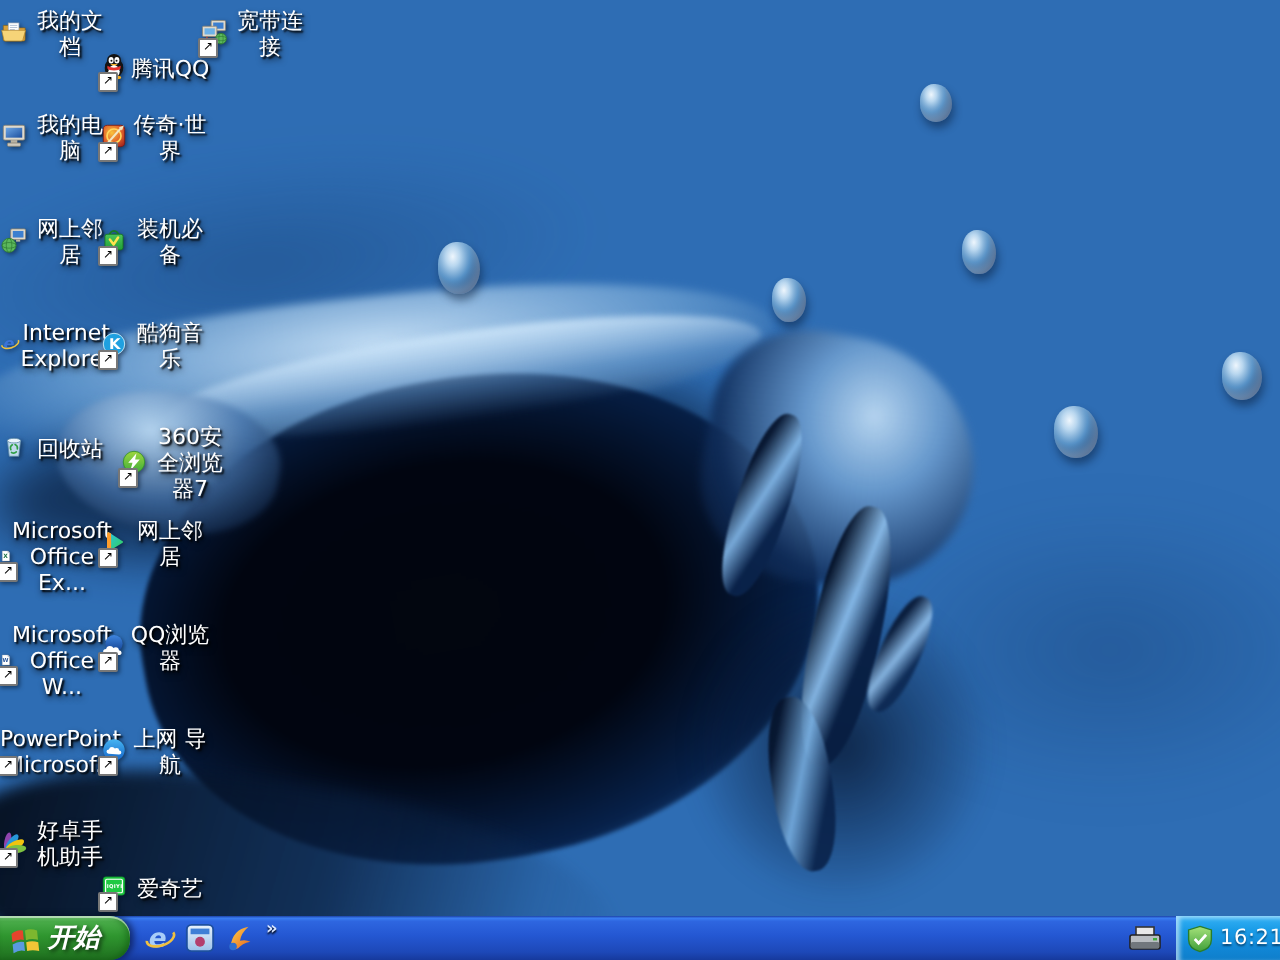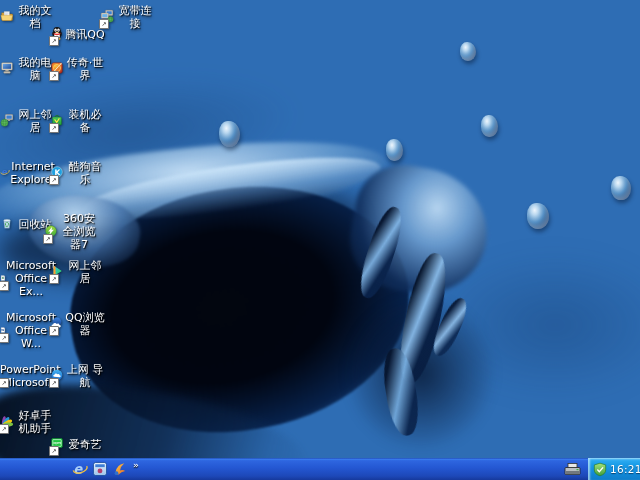--- a/index.html
+++ b/index.html
@@ -291,21 +291,21 @@
   <div class="ico">
     <svg viewBox="0 0 34 34">
       <circle cx="17" cy="17" r="13" fill="#1fa0e0" stroke="#bfe6f8" stroke-width="1.2"></circle>
       <text x="11" y="23.5" font-size="18" font-weight="bold" fill="#fff">K</text>
     </svg>
     <span class="badge">↗</span>
   </div>
   <div class="icon-label">酷狗音乐</div>
 </div>
 
-<div class="cell" style="left:44px;top:210px">
+<div class="cell" style="left:60px;top:210px">
   <div class="ico">
     <svg viewBox="0 0 34 34">
       <defs>
           <linearGradient id="g360" x1="0" y1="0" x2="0" y2="1">
         <stop offset="0" stop-color="#9ed63f"></stop>
             <stop offset="1" stop-color="#3fae3a"></stop>
           </linearGradient>
         </defs>
       <circle cx="17" cy="17" r="13" fill="url(#g360)" stroke="#2f8d2c"></circle>
       <path d="M20 6.5 L10 18 h5.2 L12.5 27.5 L24 14 h-5.6 Z" fill="#fff"></path>
@@ -391,20 +391,29 @@
       <ellipse cx="25.5" cy="25" rx="6.5" ry="2.6" fill="none" stroke="#2e7d32" stroke-width=".8"></ellipse>
       <ellipse cx="25.5" cy="25" rx="2.6" ry="6.5" fill="none" stroke="#2e7d32" stroke-width=".8"></ellipse>
     </svg>
     <span class="badge">↗</span>
   </div>
   <div class="icon-label">宽带连接</div>
 </div>
 
 <div id="taskbar">
 
+  <div class="start">
+    <svg width="15" height="15" viewBox="0 0 14 14" style="transform:rotate(-6deg)">
+      <path d="M1 4 Q4 2 6.4 3 L6.4 7.4 Q4 6.5 1 7.9 Z" fill="#e4442c"></path>
+      <path d="M7.4 3.1 Q10 2.1 13 3.7 L13 8 Q10 6.9 7.4 7.6 Z" fill="#7db72f"></path>
+      <path d="M1 8.9 Q4 7.5 6.4 8.4 L6.4 12.6 Q4 11.6 1 13 Z" fill="#5a9adf"></path>
+      <path d="M7.4 8.6 Q10 7.8 13 9.1 L13 13.3 Q10 12.3 7.4 12.7 Z" fill="#f3c536"></path>
+    </svg>
+    <span>开始</span>
+  </div>
 
   <div class="ql">
     <span class="qli">
       <svg viewBox="0 0 17 17">
         <text x="2.5" y="13.5" font-size="14" font-style="italic" font-weight="bold" fill="#a8cdf8">e</text>
         <path d="M1.5 10 A 7.5 4 -18 1 0 15.5 5.5" stroke="#f0c040" stroke-width="1.4" fill="none"></path>
       </svg>
     </span>
     <span class="qli">
       <svg viewBox="0 0 17 17">

